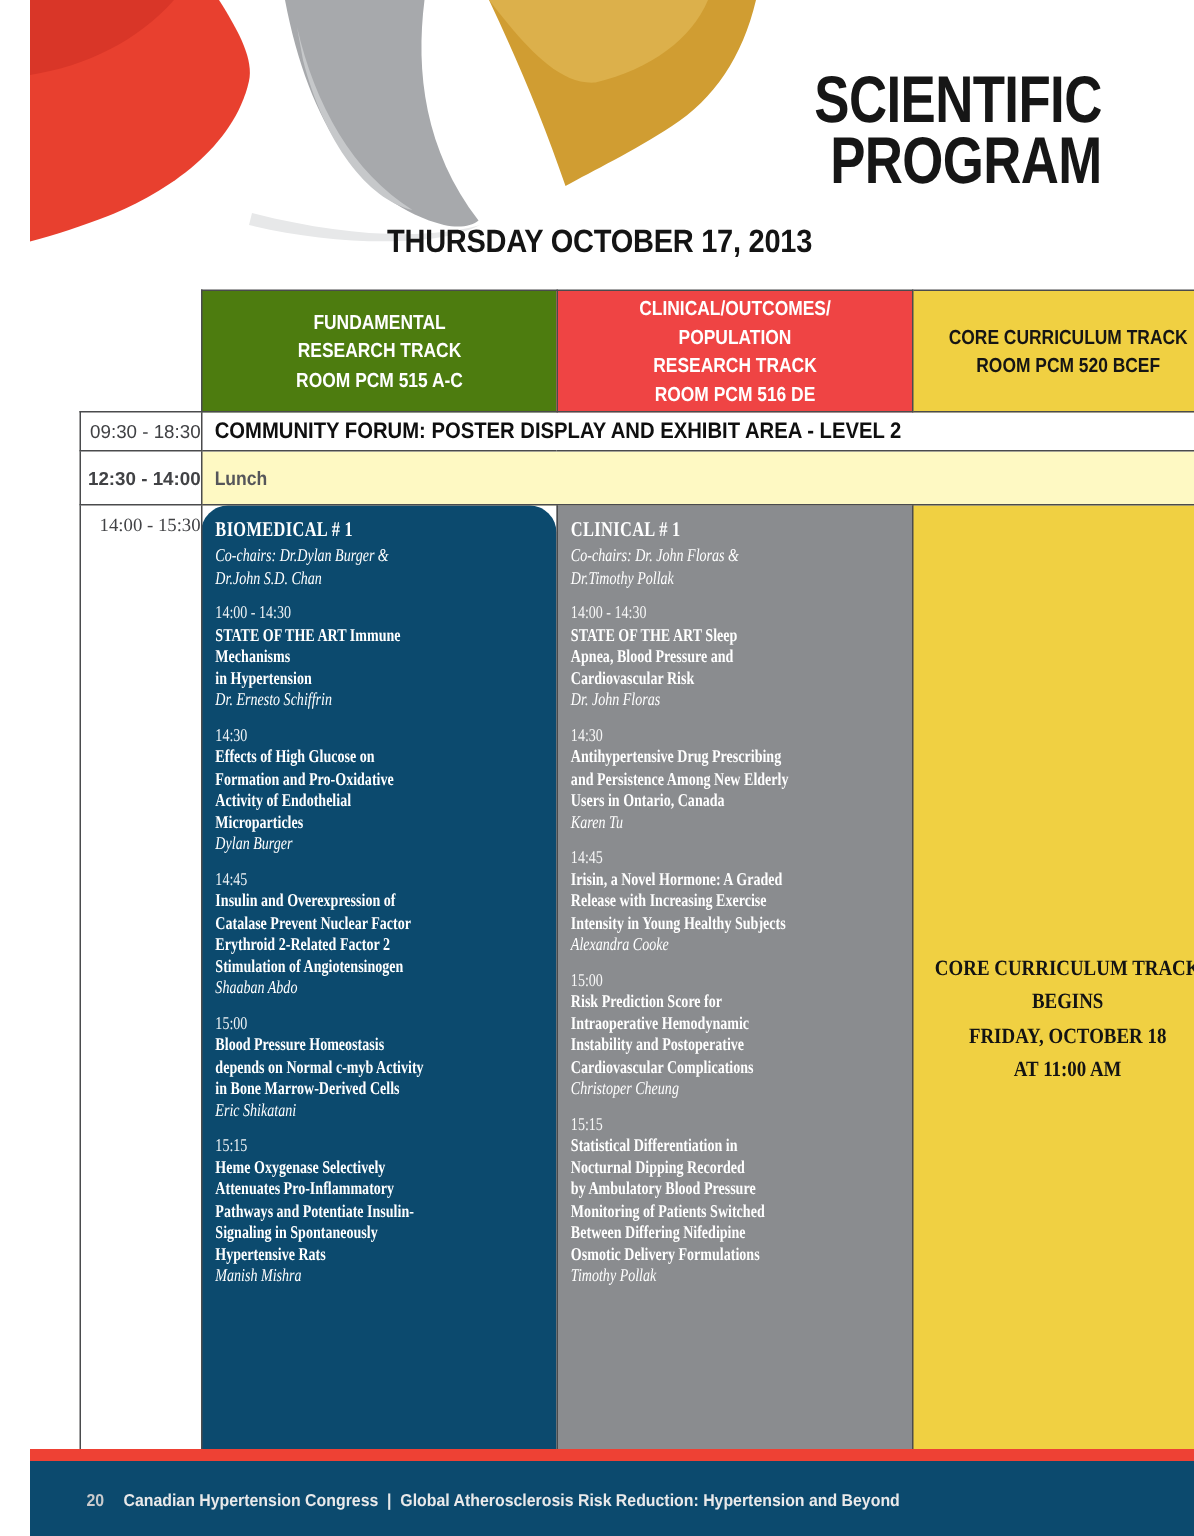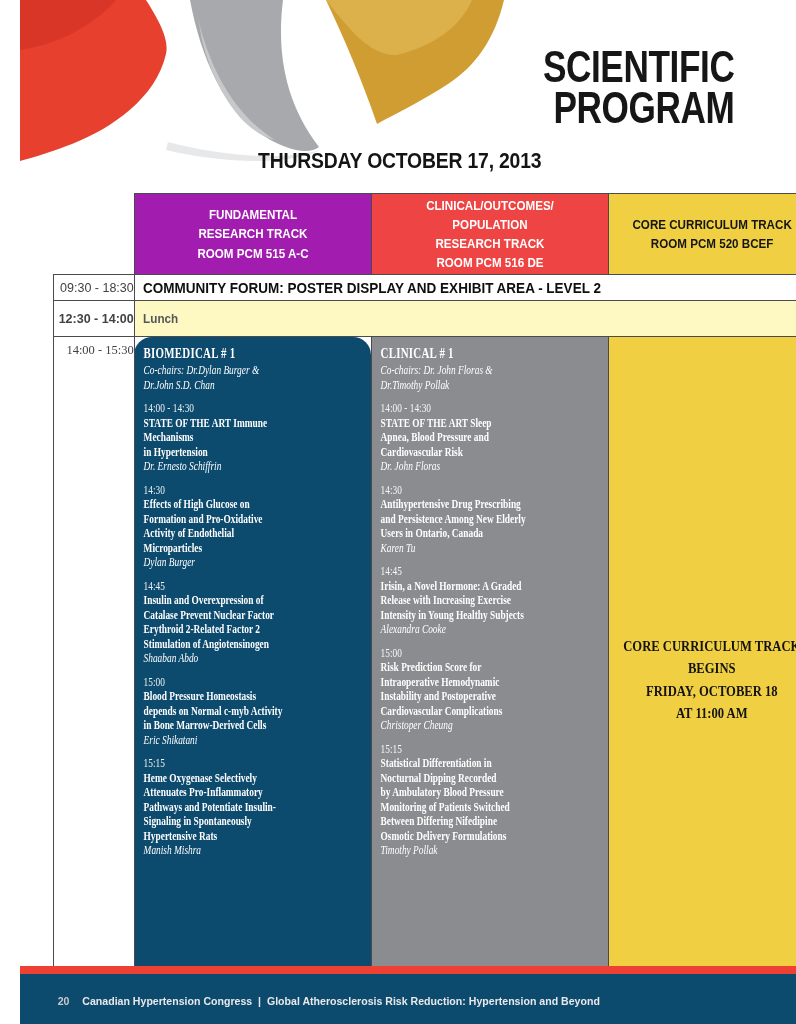--- a/index.html
+++ b/index.html
@@ -20,21 +20,21 @@
   }
   
   table.schedule{position:absolute;left:33px;top:193px;border-collapse:collapse;table-layout:fixed;}
   col.c-time{width:82px;}col.c-track1{width:196px;}col.c-track2{width:195px;}col.c-core{width:210px;}
   tr.r-header{height:81px;}tr.r-forum{height:26px;}tr.r-lunch{height:36px;font-weight:bold;}
   tr.r-session{height:664px;font-family:Liberation Serif, serif;}tr.r-break{height:22px;}
   td{border:1px solid #4a4b4d;padding:0;vertical-align:top;}
   td.cell-empty{border:none;background:#fff;}
   .hdr{text-align:center;vertical-align:middle;font-weight:bold;font-size:13.5px;line-height:1.42;}
   .cond-c{white-space:pre-line;transform:scaleX(0.86);}
-  .hdr-red{background:#a21caf;color:#fff;}
+  .hdr-red{background:#4d7c0f;color:#fff;}
   .hdr-gray{background:#ef4444;color:#fff;}
   .hdr-yellow{background:#f0d042;color:#151515;}
   .time-cell{background:#fff;font-size:12.5px;color:#414245;text-align:right;vertical-align:middle;}
   .time-top{vertical-align:top;padding-top:6px;}
   .cond-l{transform:scaleX(0.90);transform-origin:0 50%;padding-left:9px;white-space:pre;}
   .forum-cell{background:#fff;vertical-align:middle;}
   .forum-cell .cond-l{font-weight:bold;font-size:15px;color:#0f0f0f;}
   .lunch-cell{background:#fef9c3;vertical-align:middle;}
   .lunch-cell .cond-l{font-size:13px;color:#55565a;}
   .break-cell{background:#fdba74;vertical-align:middle;}

